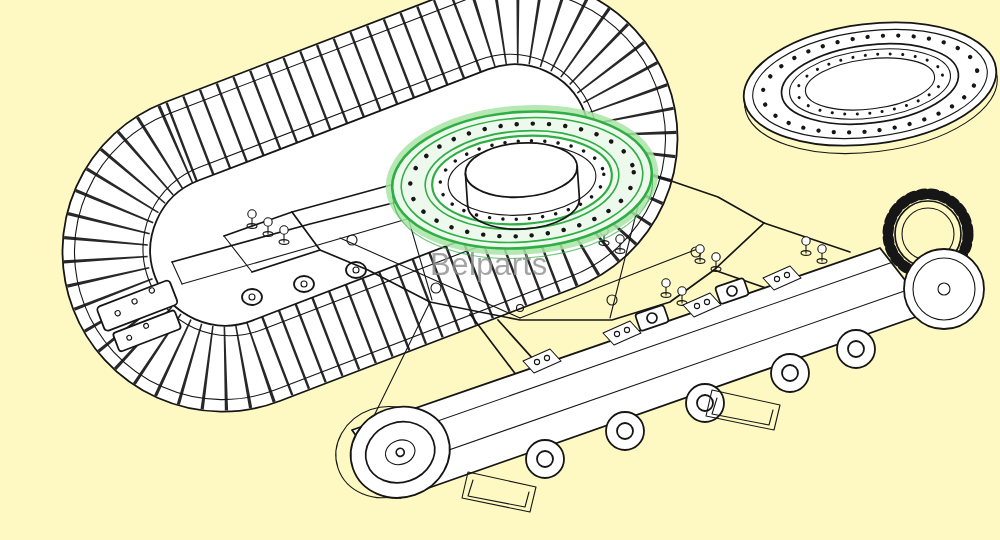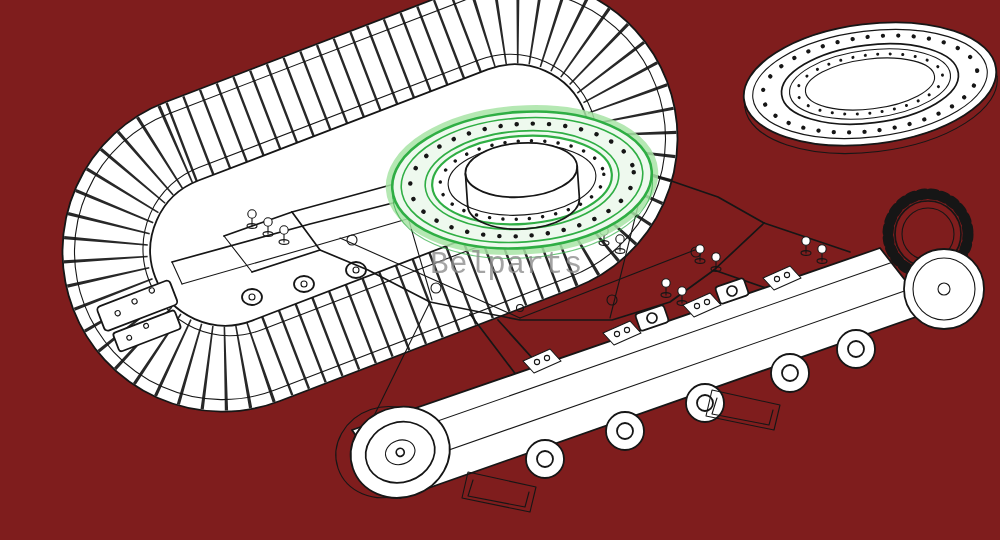--- a/index.html
+++ b/index.html
@@ -4,22 +4,22 @@
 <style>
   :root{
     --line:#161616;
     --highlight:#2fae44;
     --highlightGlow:#a8e4a6;
     --highlightTint:#eef9ee;
     --watermark:#8e8e8e;
     --background:#ffffff;
   }
   html,body{margin:0;padding:0;background:var(--background,#fff);}
-  .stage{position:relative;width:1000px;height:540px;background:#7f1d1d;overflow:hidden;
-         font-family:Liberation Mono, monospace;}
+  .stage{position:relative;width:1000px;height:540px;background:#fef9c3;overflow:hidden;
+         font-family:Liberation Sans, sans-serif;}
   .watermark{position:absolute;left:430px;top:247px;font-size:31px;font-weight:400;
              color:var(--watermark,#8e8e8e);opacity:.8;letter-spacing:.5px;user-select:none;}
   
   .ln{fill:none;stroke:var(--line,#161616);stroke-width:1.7;stroke-linecap:round;stroke-linejoin:round;}
   .lnw{fill:#fff;stroke:var(--line,#161616);stroke-width:1.8;stroke-linejoin:round;}
   .thin{stroke-width:1.1;}
   .treads{fill:none;stroke:var(--line,#161616);stroke-width:84;stroke-dasharray:2.4 15.5;opacity:.92;}
   .dots{fill:none;stroke:var(--line,#161616);stroke-linecap:round;}
   .gln{fill:none;stroke:var(--highlight,#2fae44);}
   .glow{fill:none;stroke:var(--highlightGlow,#a8e4a6);}

